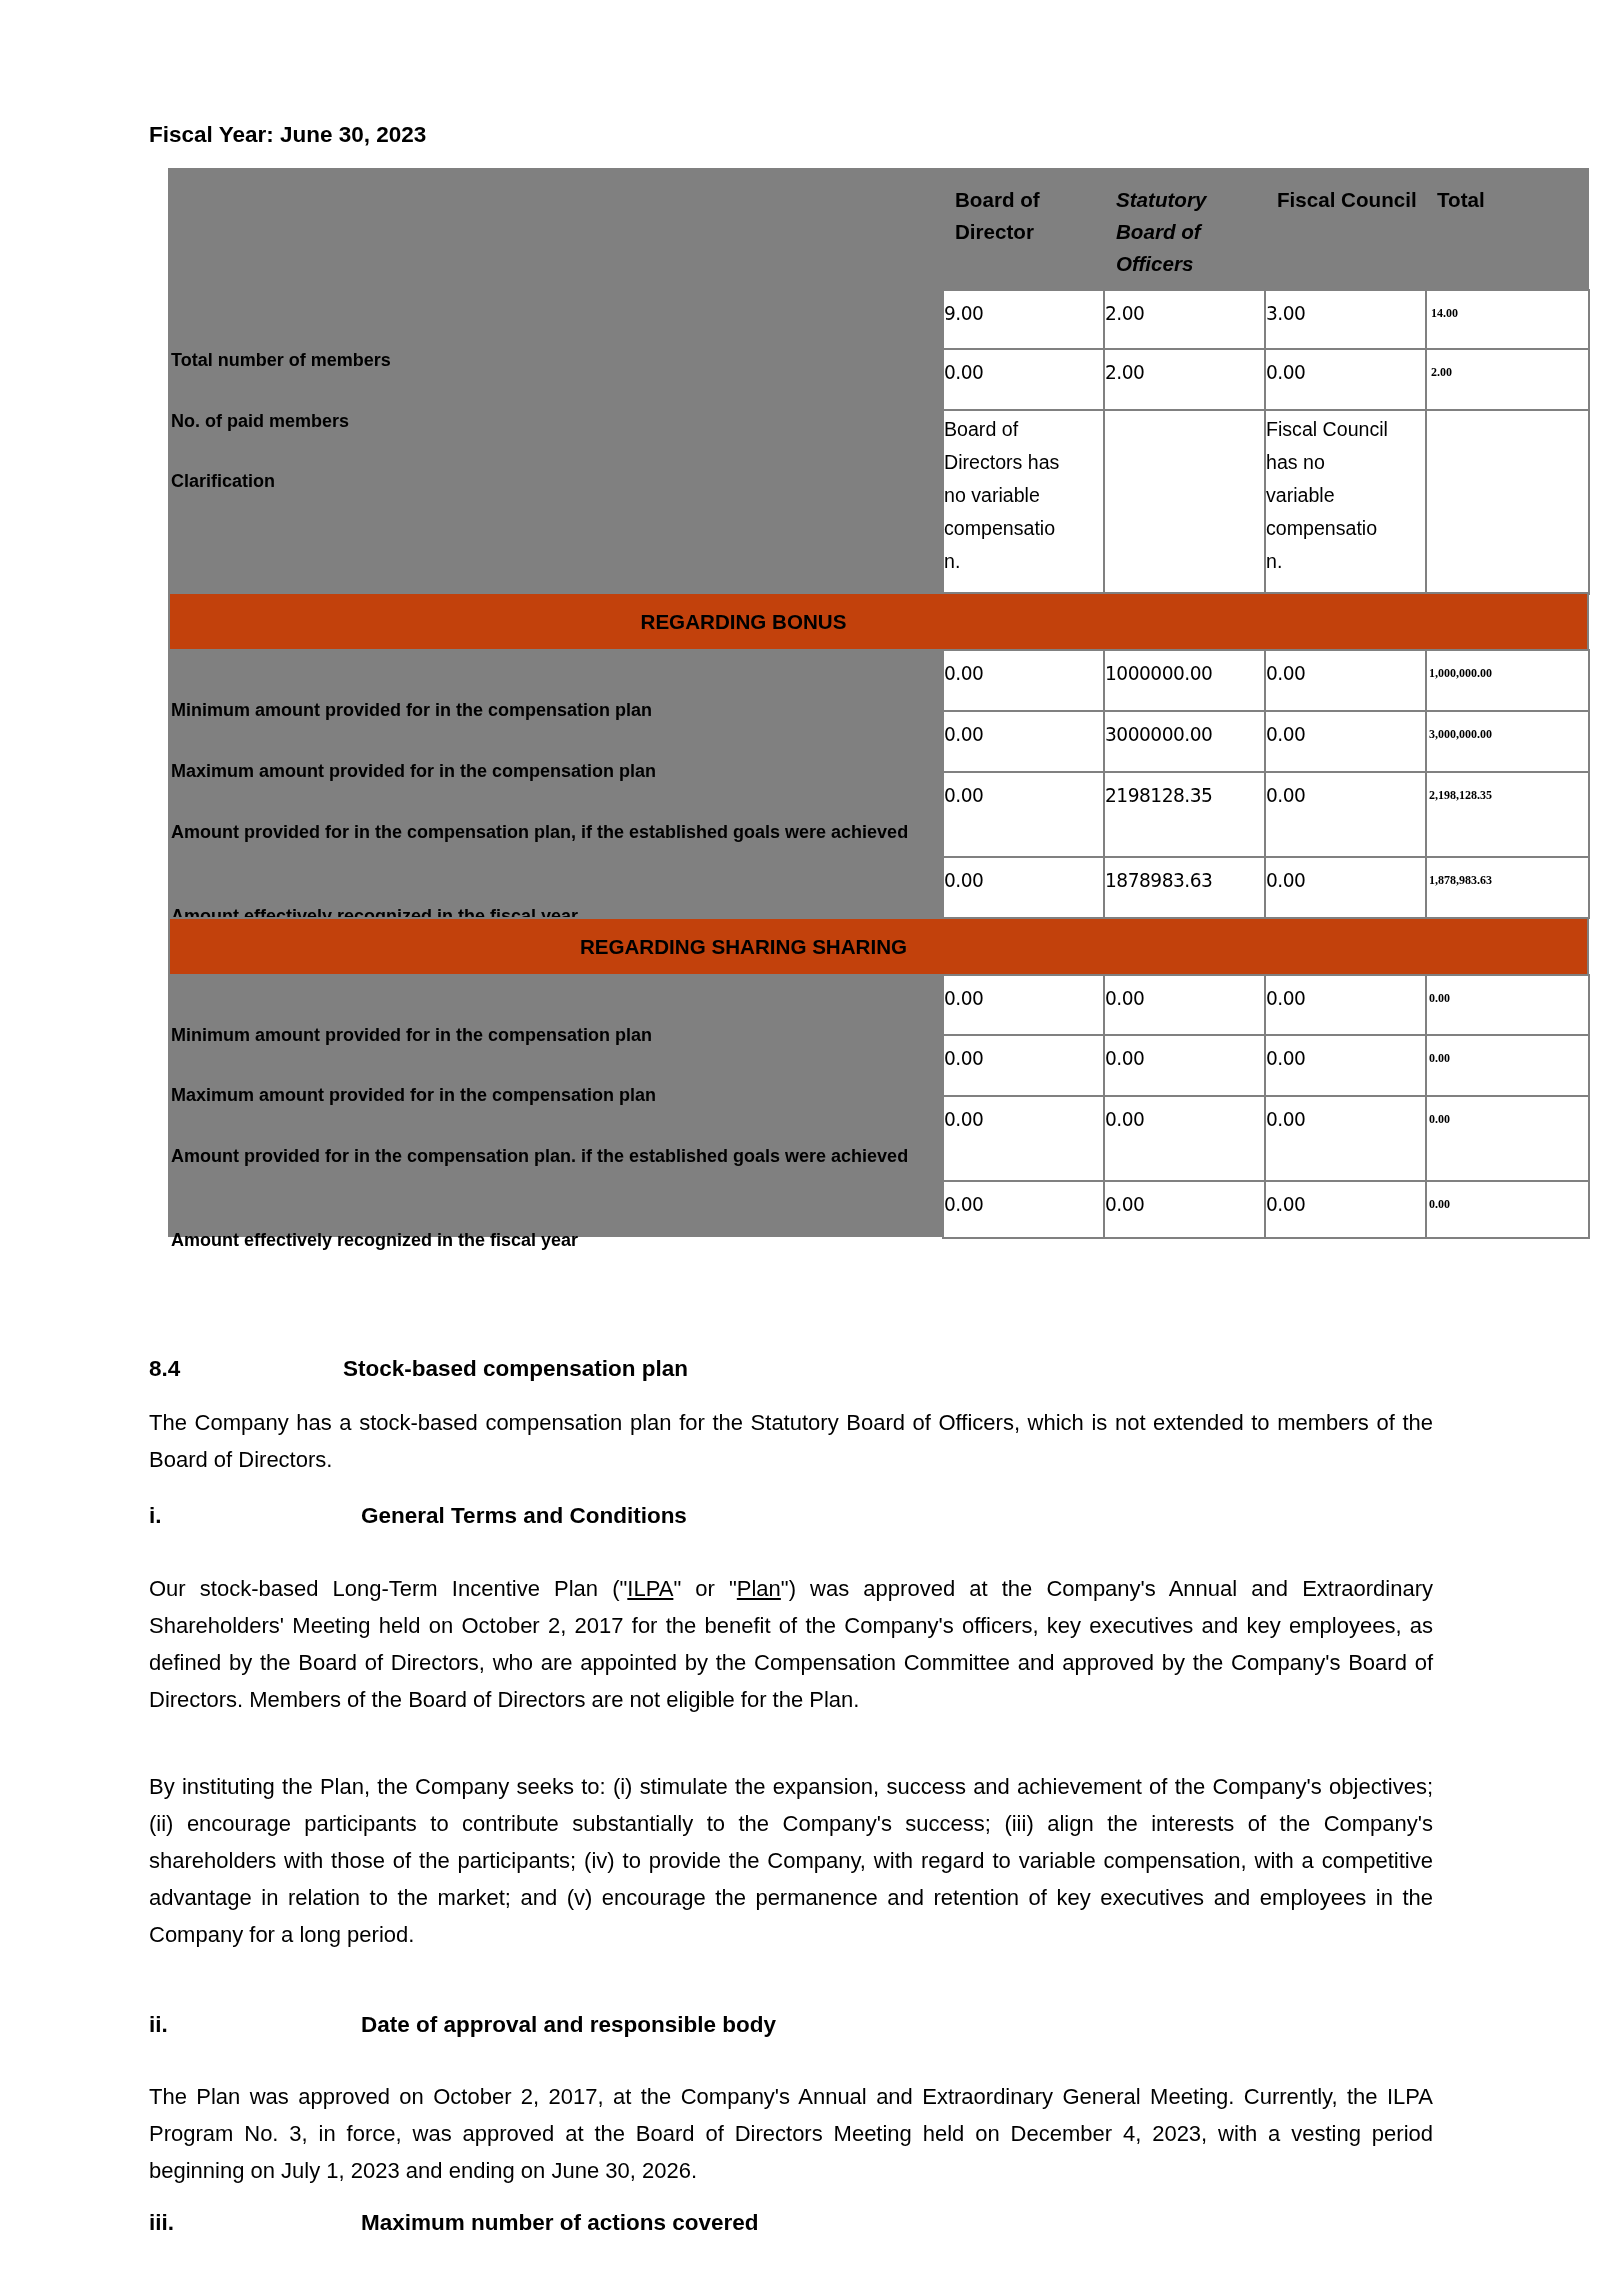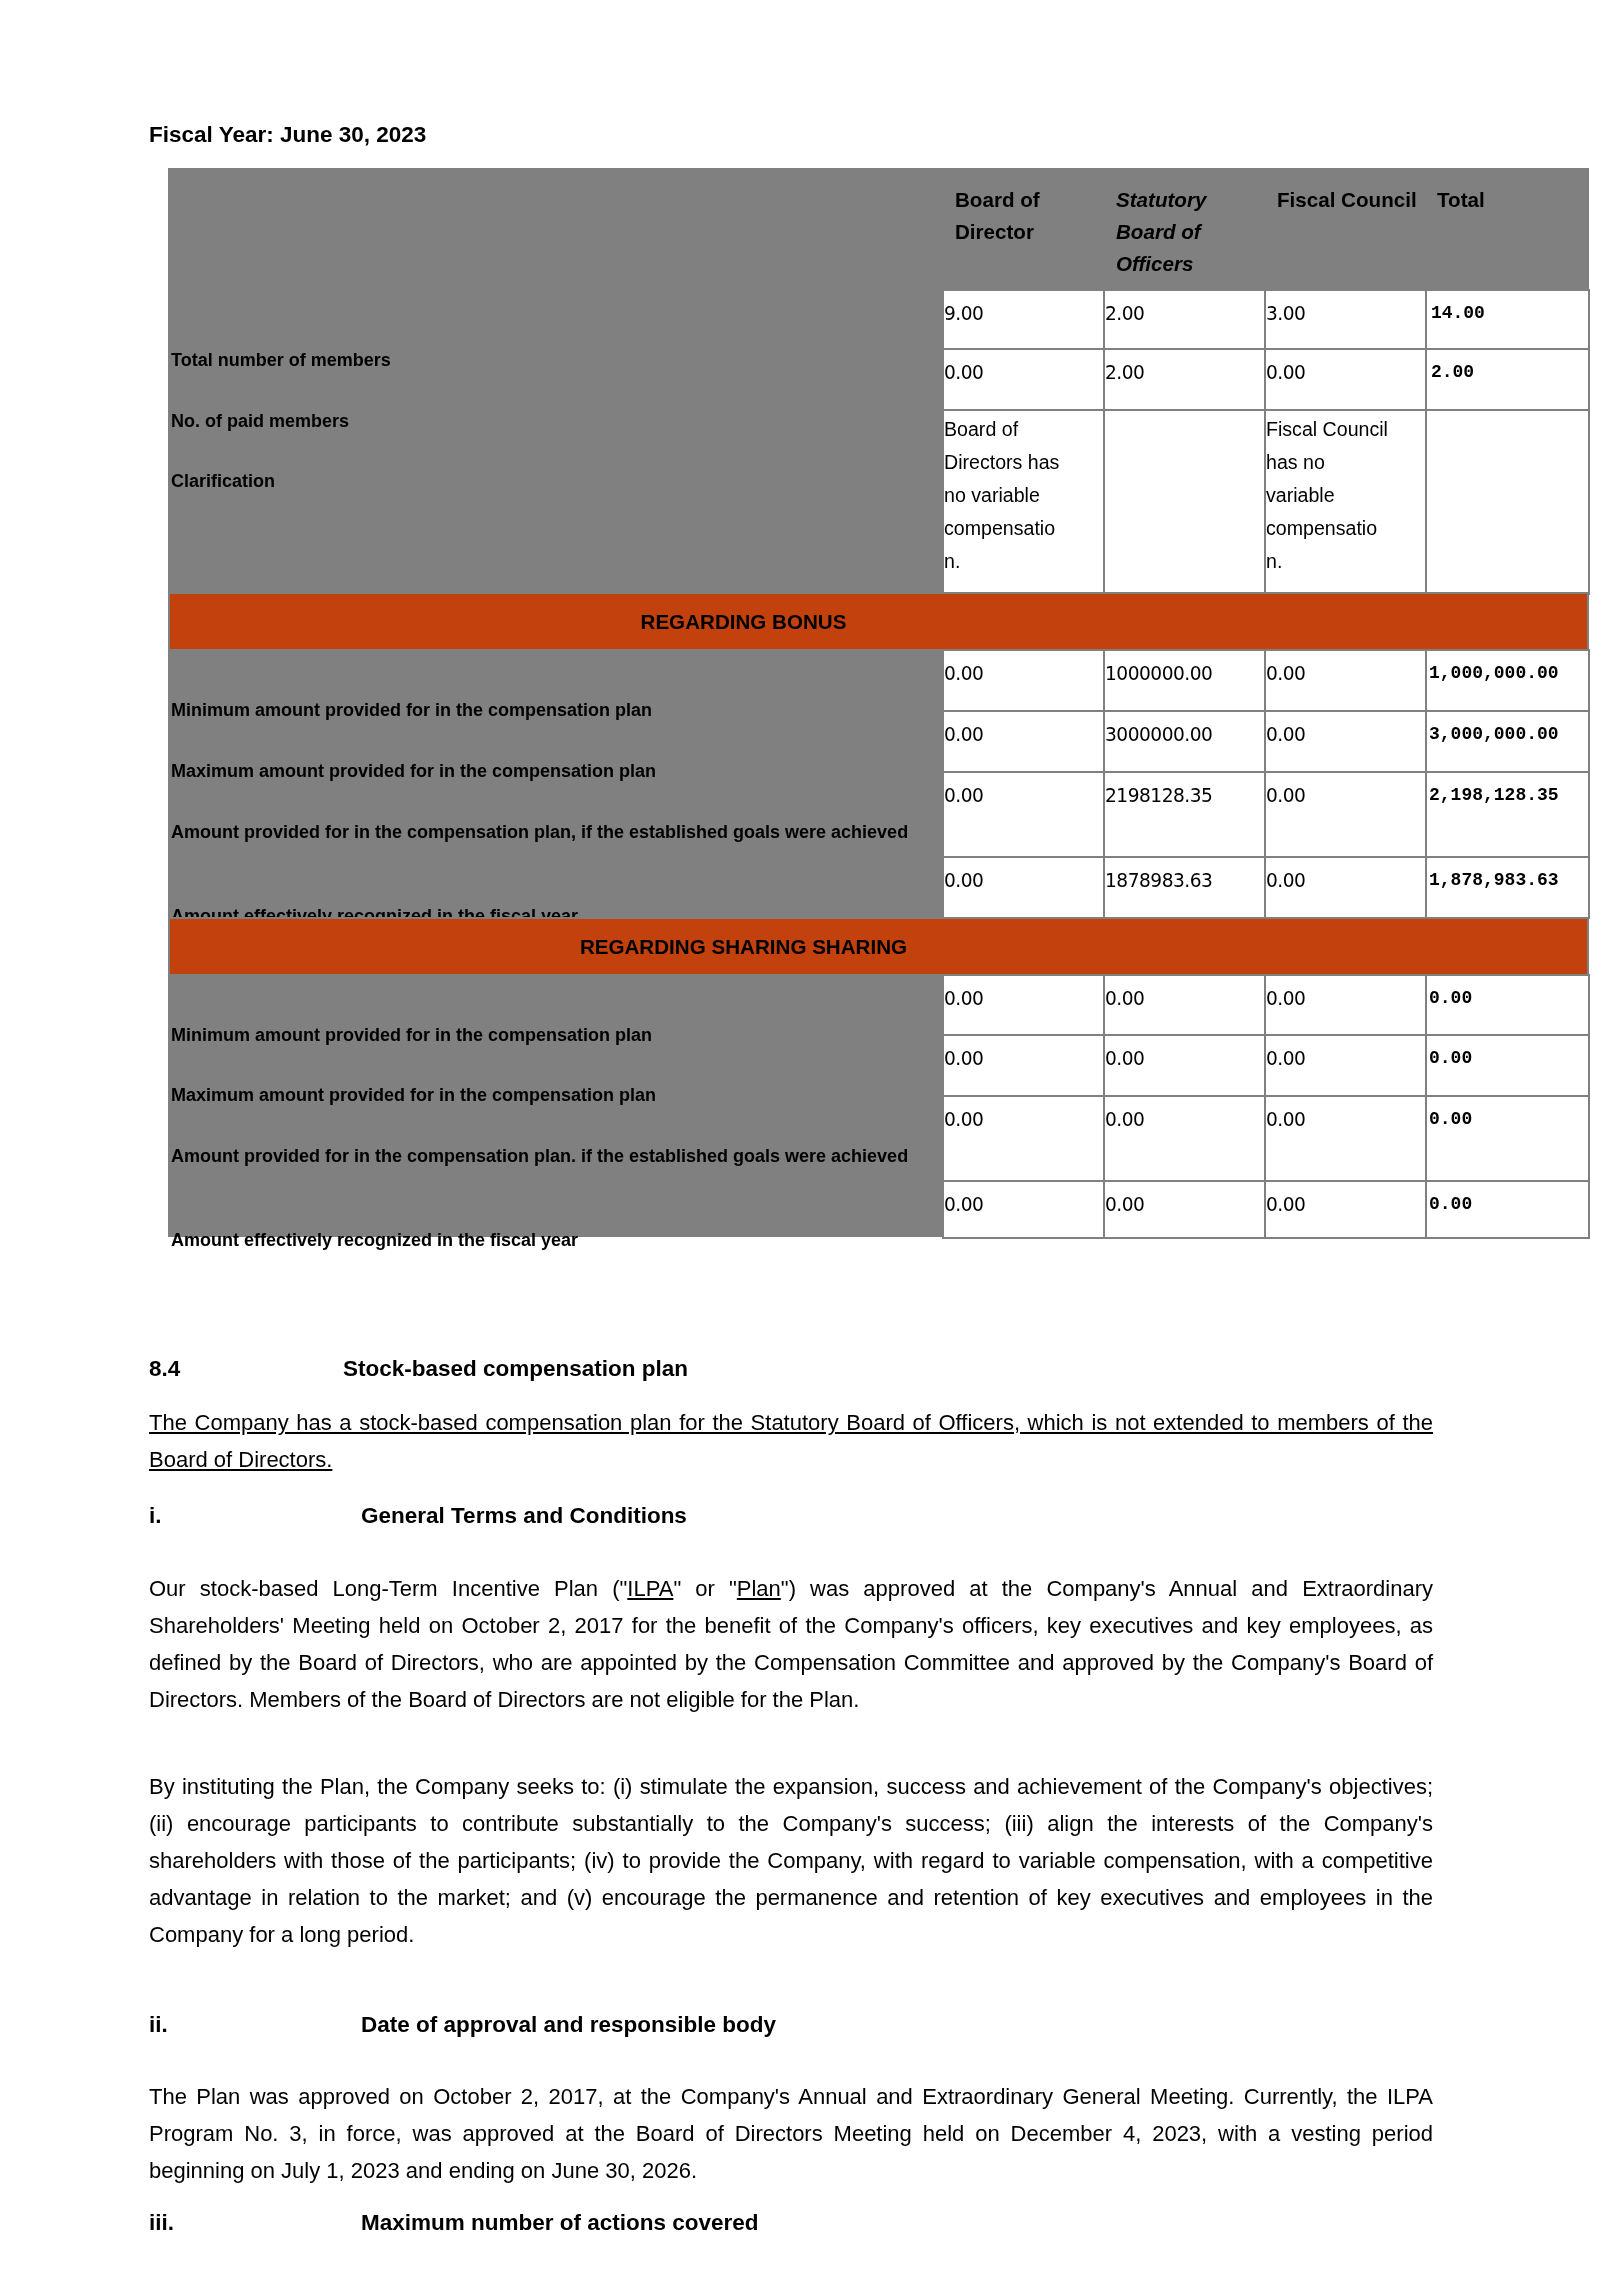--- a/index.html
+++ b/index.html
@@ -9,21 +9,21 @@
   .title { left: 149px; top: 122px; font-size: 22.5px; font-weight: bold; }
 
   
   .tbl { position: absolute; left: 168px; top: 168px; width: 1421px; }
   .gray { background: #808080; }
   .hdr { position: absolute; left: 0; top: 0; width: 1421px; height: 121px; }
   .hcell { position: absolute; top: 15.7px; font-size: 20.6px; font-weight: bold; line-height: 32px; }
   .row-label { position: absolute; left: 3px; font-size: 18px; font-weight: bold; line-height: 32px; width: 765px; margin-top: 40px; }
   .vcell { position: absolute; background: #fff; border: 2.9px solid #808080; box-sizing: border-box;
            font-size: 19.6px; line-height: 33px; padding: 5.9px 0 0 0; overflow: hidden; }
-  .vcell.total { font-weight: bold; font-family: Liberation Mono, monospace; font-size: 18px; }
+  .vcell.total { font-weight: bold; font-family: Liberation Serif, serif; font-size: 12px; }
   .vcell.num { font-family: "DejaVu Sans", sans-serif; font-size: 18.6px; letter-spacing: -0.5px; }
   .band { position: absolute; left: 0; width: 1421px; background: #c2410c; border: 2px solid #808080;
           box-sizing: border-box; text-align: center; font-size: 20.6px; font-weight: bold; line-height: 55px; }
   .band span { display: inline-block; margin-left: -270px; }
   .note { font-size: 19.6px; line-height: 33px; }
 
   
   .h { position: absolute; font-size: 22.5px; font-weight: bold; }
   .hnum { position: absolute; font-size: 22.5px; font-weight: bold; }
   .para { position: absolute; left: 149px; width: 1284px; font-size: 22px; line-height: 37px;
@@ -139,21 +139,21 @@
 
   <div class="row-label" style="top:1016px;">Amount effectively recognized in the fiscal year</div>
   <div class="vcell num" style="left:774px;top:1012px;width:164px;height:59px;">0.00</div>
   <div class="vcell num" style="left:935px;top:1012px;width:164px;height:59px;">0.00</div>
   <div class="vcell num" style="left:1096px;top:1012px;width:164px;height:59px;">0.00</div>
   <div class="vcell total" style="left:1257px;top:1012px;width:165px;height:59px;padding-left:2px;">0.00</div>
 </div>
 
 <div class="hnum" style="left:149px;top:1356px;">8.4</div>
 <div class="h" style="left:343px;top:1356px;">Stock-based compensation plan</div>
-<div class="para" style="top:1404px;text-decoration:underline;">The Company has a stock-based compensation plan for the Statutory Board of Officers, which is not extended to members of the Board of Directors.</div>
+<div class="para" style="top:1404px;">The Company has a stock-based compensation plan for the Statutory Board of Officers, which is not extended to members of the Board of Directors.</div>
 
 <div class="hnum" style="left:149px;top:1503px;">i.</div>
 <div class="h" style="left:361px;top:1503px;">General Terms and Conditions</div>
 
 <div class="para" style="top:1570px;">
   <span>Our stock-based Long-Term Incentive Plan ("</span><span class="u">ILPA</span><span>" or "</span><span class="u">Plan</span><span>") was approved at the Company's Annual and Extraordinary Shareholders' Meeting held on October 2, 2017 for the benefit of the Company's officers, key executives and key employees, as defined by the Board of Directors, who are appointed by the Compensation Committee and approved by the Company's Board of Directors. Members of the Board of Directors are not eligible for the Plan.</span>
 </div>
 
 <div class="para" style="top:1768px;">By instituting the Plan, the Company seeks to: (i) stimulate the expansion, success and achievement of the Company's objectives; (ii) encourage participants to contribute substantially to the Company's success; (iii) align the interests of the Company's shareholders with those of the participants; (iv) to provide the Company, with regard to variable compensation, with a competitive advantage in relation to the market; and (v) encourage the permanence and retention of key executives and employees in the Company for a long period.</div>
 

